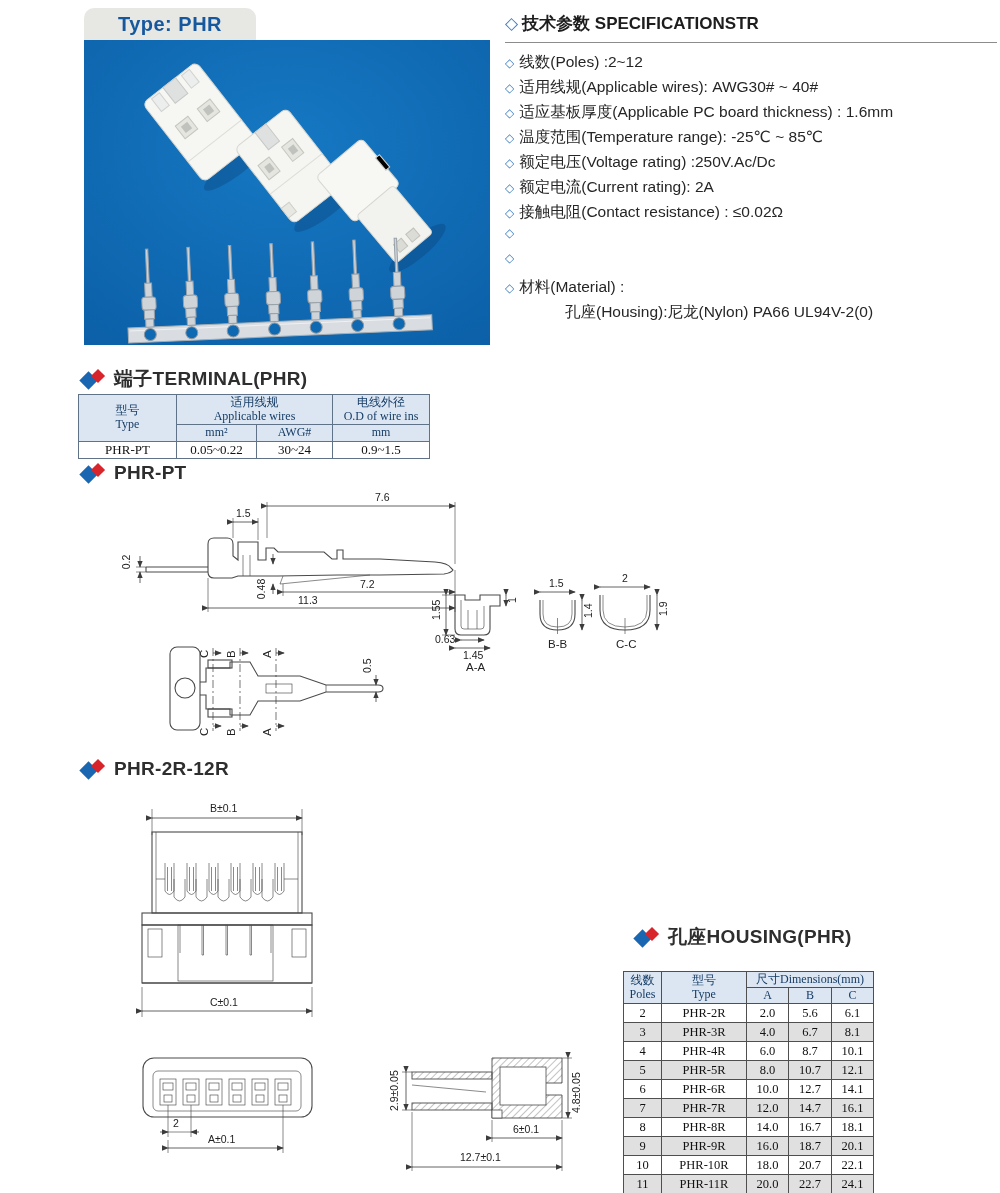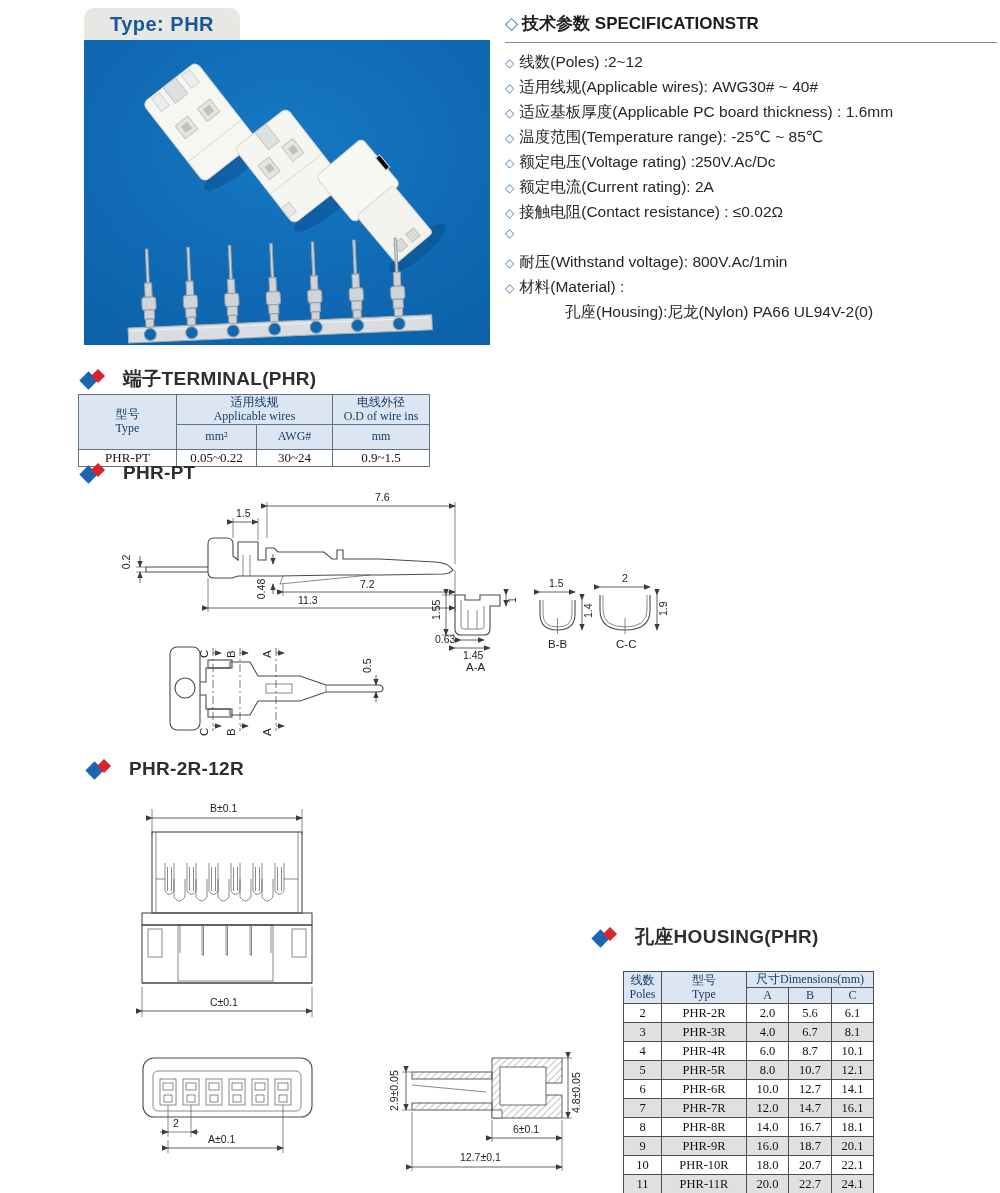--- a/index.html
+++ b/index.html
@@ -1,41 +1,41 @@
 <!DOCTYPE html>
 <html><head>
 <meta charset="utf-8">
 <style>
   html,body{margin:0;padding:0;background:#fff;}
   body{width:1000px;height:1193px;position:relative;overflow:hidden;
        font-family:"Liberation Sans","DejaVu Sans",sans-serif;color:#222;}
   .abs{position:absolute;}
 
   
-  .type-tab{left:84px;top:8px;width:156px;height:32px;background:#e7e7e4;
+  .type-tab{left:84px;top:8px;width:172px;height:32px;background:#e7e7e4;
     border-radius:10px 10px 0 0;display:flex;align-items:center;justify-content:center;}
   .type-tab span{font-size:20px;font-weight:bold;color:#15589e;letter-spacing:.5px;}
 
   
   .photo{left:84px;top:40px;width:406px;height:305px;}
 
   
   .specs{left:505px;top:12px;width:492px;}
   .specs-title{display:flex;align-items:center;gap:4px;border-bottom:1.5px solid #8c8c8c;
     padding-bottom:7px;}
   .specs-title .ttext{font-size:17px;font-weight:600;color:#1d1d1d;}
   .sdia{color:#3f7ec2;font-size:12px;line-height:1;}
   .sdia.big{font-size:17px;}
   .spec-list{list-style:none;margin:9px 0 0 0;padding:0;}
   .spec-list li{display:flex;align-items:baseline;gap:5px;font-size:15.5px;
     color:#262626;height:25px;}
   .spec-list li.indent{padding-left:60px;}
 
   
-  .sec-head{display:flex;align-items:center;gap:16px;}
+  .sec-head{display:flex;align-items:center;gap:7px;}
   .sec-title{font-size:19px;font-weight:600;color:#2e2e2e;letter-spacing:.3px;}
   .ddia{position:relative;width:27px;height:21px;display:inline-block;}
   .ddia .b{position:absolute;left:2px;top:5px;width:13px;height:13px;background:#1a66b0;transform:rotate(45deg);}
   .ddia .r{position:absolute;left:13px;top:2px;width:10px;height:10px;background:#d8252c;transform:rotate(45deg);}
 
   
   table{border-collapse:collapse;table-layout:fixed;}
   .tbl td{border:1px solid #5f7288;text-align:center;vertical-align:middle;
     font-family:"Liberation Serif","DejaVu Serif",serif;padding:0;}
   .tbl .hd{background:#dbe6f2;color:#163c66;font-size:12px;line-height:1.15;}
@@ -204,21 +204,20 @@
       </li>
     <li>
         <span class="sdia">◇</span>
         <span>接触电阻(Contact resistance) : ≤0.02Ω</span>
       </li>
     <li>
         <span class="sdia">◇</span>
       </li>
     <li>
         <span class="sdia">◇</span>
-        <span>耐压(Withstand voltage): 800V.Ac/1min</span>
       </li>
     <li>
         <span class="sdia">◇</span>
         <span>材料(Material) :</span>
       </li>
     <li class="indent">
         <span>孔座(Housing):尼龙(Nylon) PA66 UL94V-2(0)</span>
       </li>
   </ul>
 </div>
@@ -246,21 +245,21 @@
         </td>
     <td class="hd" colspan="2">
       <div>适用线规</div>
           <div>Applicable wires</div>
         </td>
     <td class="hd">
       <div>电线外径</div>
           <div>O.D of wire ins</div>
         </td>
   </tr>
-  <tr style="height:25px">
+  <tr style="height:17px">
     <td class="hd">mm²</td>
     <td class="hd">AWG#</td>
     <td class="hd">mm</td>
   </tr>
   <tr style="height:17px">
     <td class="data">PHR-PT</td>
     <td class="data">0.05~0.22</td>
     <td class="data">30~24</td>
     <td class="data">0.9~1.5</td>
   </tr>
@@ -385,21 +384,21 @@
     <path class="thin" d="M523,107 V122 Q523,139 545,139 Q567,139 567,122 V107"></path>
     <line class="thin" x1="545" y1="130" x2="545" y2="146"></line>
     <line class="dimline" x1="520" y1="99" x2="570" y2="99" marker-start="url(#ar)" marker-end="url(#ar)"></line>
     <text class="dim" x="542" y="94">2</text>
     <line class="dimline" x1="577" y1="107" x2="577" y2="142" marker-start="url(#ar)" marker-end="url(#ar)"></line>
     <text class="dim" transform="rotate(-90 587,128)" x="587" y="128">1.9</text>
     <text class="slabel" x="536" y="160">C-C</text>
   </g>
 </svg>
 
-<div class="abs sec-head" style="left:86px;top:758px;justify-content:space-between;">
+<div class="abs sec-head" style="left:80px;top:758px;justify-content:space-between;">
   <span class="ddia">
       <i class="b"></i>
       <i class="r"></i>
     </span>
   <span class="sec-title">PHR-2R-12R</span>
 </div>
 
 <svg class="abs" style="left:120px;top:795px;" width="480" height="398" viewBox="0 0 480 398">
   <defs>
     <marker id="ar2" markerWidth="9" markerHeight="7" refX="8" refY="3.5" orient="auto">
@@ -517,21 +516,21 @@
     <line class="dimline" x1="372" y1="343" x2="442" y2="343" marker-start="url(#ar2)" marker-end="url(#ar2)"></line>
     <text class="dim" x="393" y="338">6±0.1</text>
 
     <line class="thin" x1="292" y1="317" x2="292" y2="376"></line>
     <line class="thin" x1="442" y1="347" x2="442" y2="376"></line>
     <line class="dimline" x1="292" y1="372" x2="442" y2="372" marker-start="url(#ar2)" marker-end="url(#ar2)"></line>
     <text class="dim" x="340" y="366">12.7±0.1</text>
   </g>
 </svg>
 
-<div class="abs sec-head" style="left:592px;top:924px;">
+<div class="abs sec-head" style="left:634px;top:924px;">
   <span class="ddia">
       <i class="b"></i>
       <i class="r"></i>
     </span>
   <span class="sec-title">孔座HOUSING(PHR)</span>
 </div>
 
 <table class="abs htbl" style="left:623px;top:950px;width:250px;margin-top:21px;">
   <colgroup>
       <col style="width:38px">

